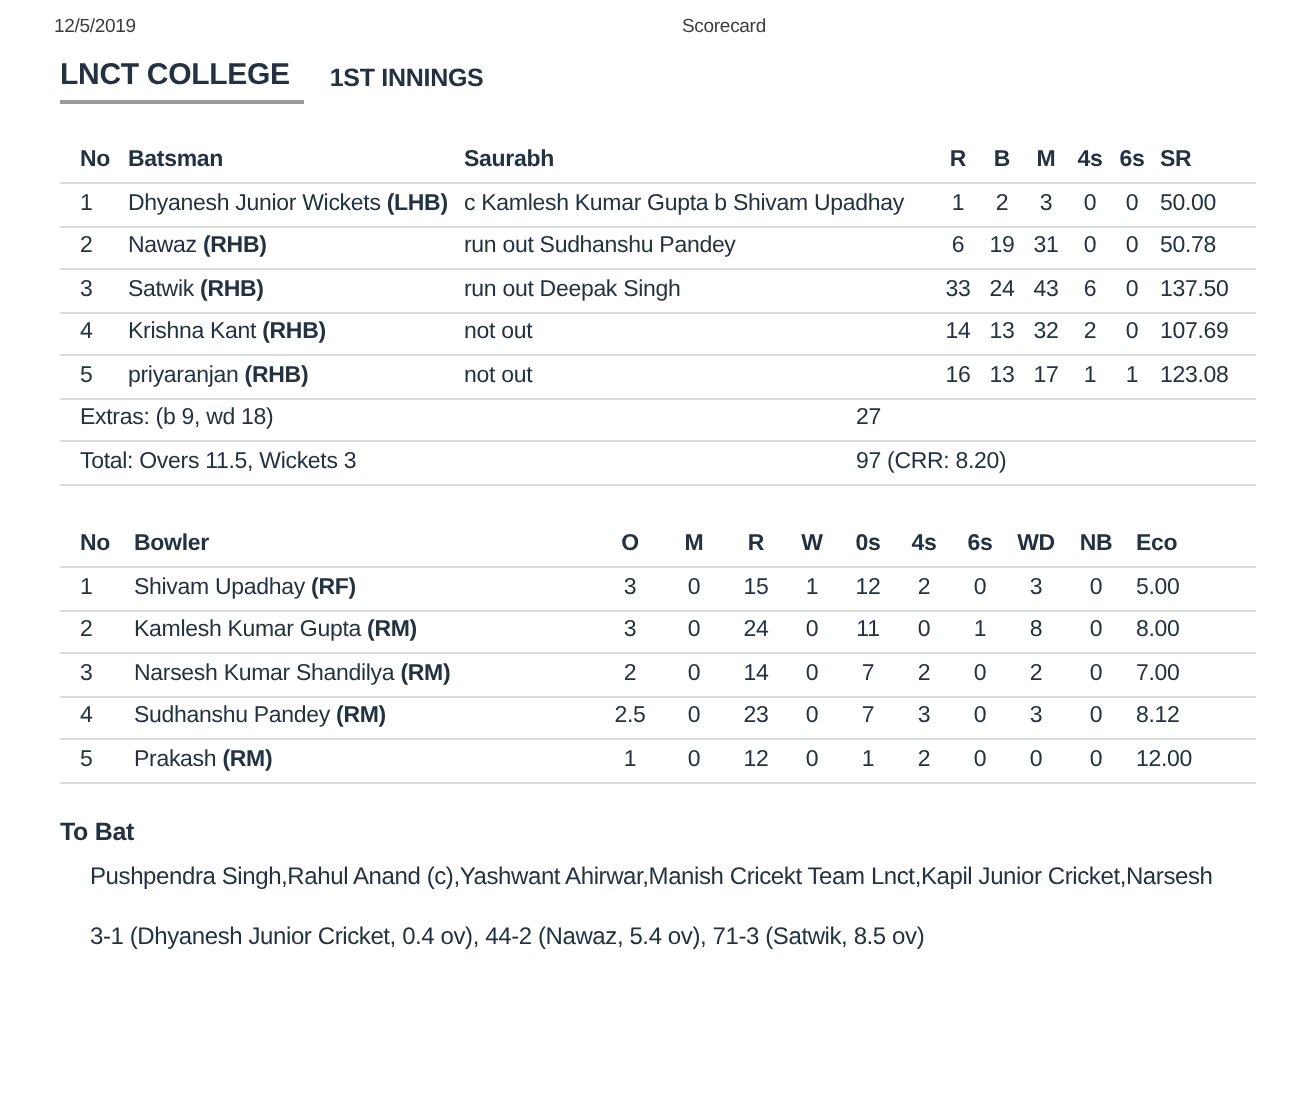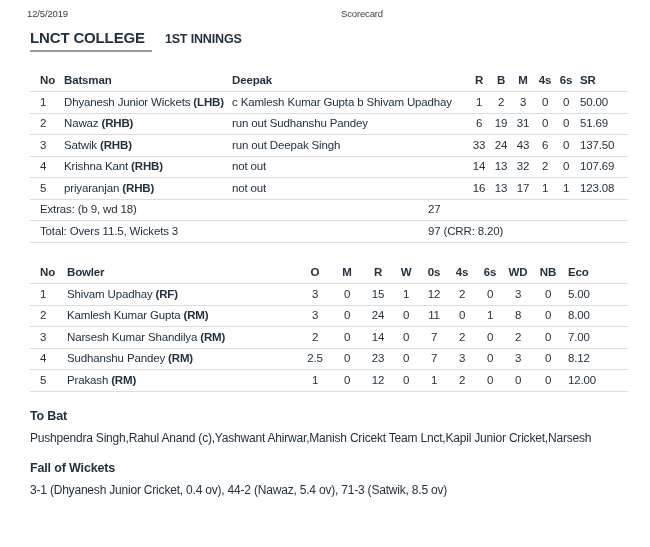--- a/index.html
+++ b/index.html
@@ -29,21 +29,21 @@
   .first { padding-left:10px; }
   .num { text-align:center; padding:0; }
   .last { text-align:left; padding-left:4px;margin-left:34px; }
   .sum-label { padding-left:10px; }
   .sum-value { padding-left:198px; }
 
   .section { position:absolute; left:30px; width:600px; }
   #to-bat { top:409px; }
   #fall-of-wickets { top:461px; }
   .section-heading { font-size:12.5px; font-weight:700; margin-bottom:8px; }
-  .section-text { font-size:12px; letter-spacing:-0.2px; white-space:nowrap; }
+  .section-text { font-size:12px; letter-spacing:-0.2px; white-space:nowrap;margin-left:15px; }
 </style>
 </head>
 <body>
 
 <div class="print-meta" id="print-date">12/5/2019</div>
 <div class="print-meta" id="print-title">Scorecard</div>
 
 <div class="innings-header">
   <span class="hdr-underlined">LNCT COLLEGE</span>
   <span class="hdr-innings">1ST INNINGS</span>
@@ -58,21 +58,21 @@
       <col style="width:22px">
       <col style="width:22px">
     <col style="width:22px">
       <col style="width:20px">
       <col style="width:52px">
   </colgroup>
   <thead>
     <tr>
       <th class="first">No</th>
       <th>Batsman</th>
-      <th>Deepak</th>
+      <th>Saurabh</th>
       <th class="num">R</th>
       <th class="num">B</th>
       <th class="num">M</th>
       <th class="num">4s</th>
       <th class="num">6s</th>
       <th class="last">SR</th>
     </tr>
   </thead>
   <tbody>
     <tr>
@@ -88,21 +88,21 @@
     </tr>
     <tr>
       <td class="first">2</td>
       <td><span>Nawaz</span> <b>(RHB)</b></td>
       <td>run out Sudhanshu Pandey</td>
       <td class="num">6</td>
       <td class="num">19</td>
       <td class="num">31</td>
       <td class="num">0</td>
       <td class="num">0</td>
-      <td class="last">51.69</td>
+      <td class="last">50.78</td>
     </tr>
     <tr>
       <td class="first">3</td>
       <td><span>Satwik</span> <b>(RHB)</b></td>
       <td>run out Deepak Singh</td>
       <td class="num">33</td>
       <td class="num">24</td>
       <td class="num">43</td>
       <td class="num">6</td>
       <td class="num">0</td>
@@ -245,15 +245,14 @@
     </tr>
   </tbody>
 </table>
 
 <div class="section" id="to-bat">
   <div class="section-heading">To Bat</div>
   <div class="section-text">Pushpendra Singh,Rahul Anand (c),Yashwant Ahirwar,Manish Cricekt Team Lnct,Kapil Junior Cricket,Narsesh</div>
 </div>
 
 <div class="section" id="fall-of-wickets">
-  <div class="section-heading">Fall of Wickets</div>
   <div class="section-text">3-1 (Dhyanesh Junior Cricket, 0.4 ov), 44-2 (Nawaz, 5.4 ov), 71-3 (Satwik, 8.5 ov)</div>
 </div>
 
 </body></html>

